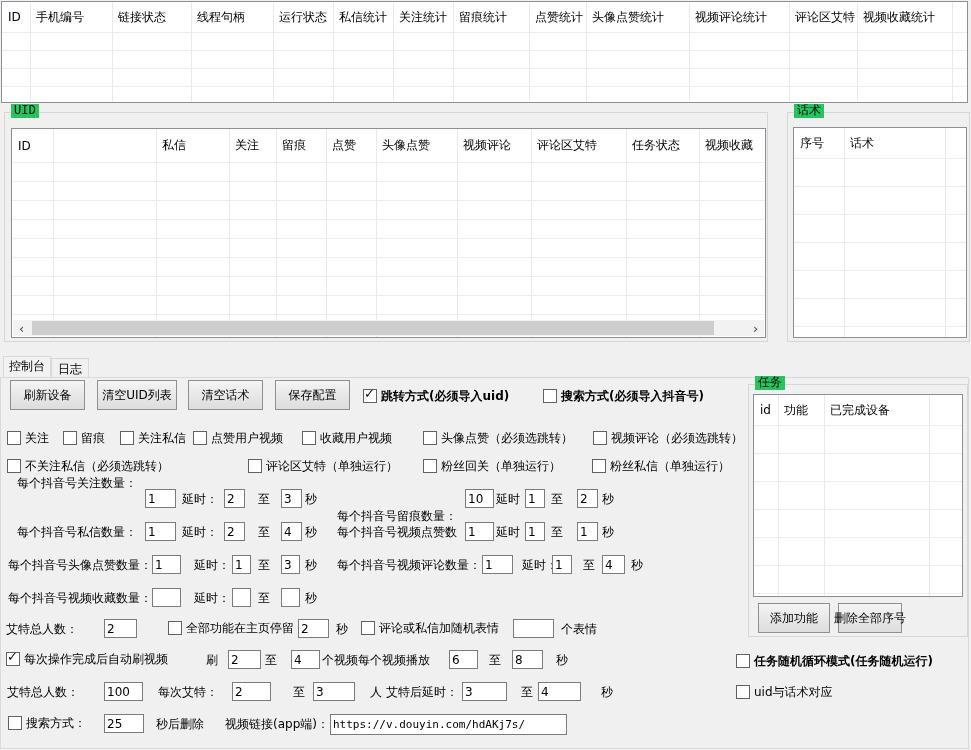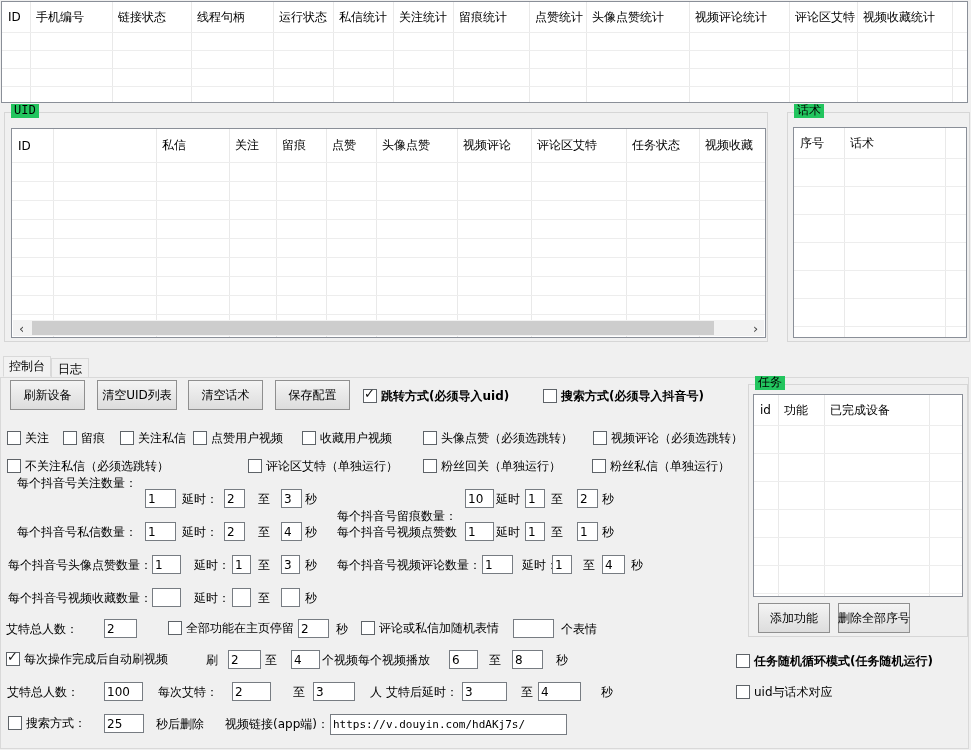--- a/index.html
+++ b/index.html
@@ -155,21 +155,21 @@
       <div class="hline" style="top: 198px;"></div>
     </div>
 
 <div class="tab active" style="left: 3px; top: 356px; width: 48px; height: 21px;">控制台</div>
     <div class="tab" style="left: 51px; top: 358px; width: 38px; height: 23px;">日志</div>
     <div class="btn" style="left: 10px; top: 380px; width: 75px; height: 30px;">刷新设备</div>
     <div class="btn" style="left: 97px; top: 380px; width: 80px; height: 30px;">清空UID列表</div>
     <div class="btn" style="left: 188px; top: 380px; width: 75px; height: 30px;">清空话术</div>
     <div class="btn" style="left: 275px; top: 380px; width: 75px; height: 30px;">保存配置</div>
     <div class="btn" style="left: 758px; top: 603px; width: 72px; height: 30px; z-index: 3;">添加功能</div>
-    <div class="btn" style="left: 838px; top: 603px; width: 72px; height: 30px; z-index: 3; text-align: right;">删除全部序号</div>
+    <div class="btn" style="left: 838px; top: 603px; width: 64px; height: 30px; z-index: 3; text-align: right;">删除全部序号</div>
     <div class="check-item" style="left: 363px; top: 389px;">
       <span class="checkbox checked"></span>
       <span class="bold">跳转方式(必须导入uid)</span>
     </div>
     <div class="check-item" style="left: 543px; top: 389px;">
       <span class="checkbox"></span>
       <span class="bold">搜索方式(必须导入抖音号)</span>
     </div>
     <div class="check-item" style="left: 7px; top: 431px;">
       <span class="checkbox"></span>

